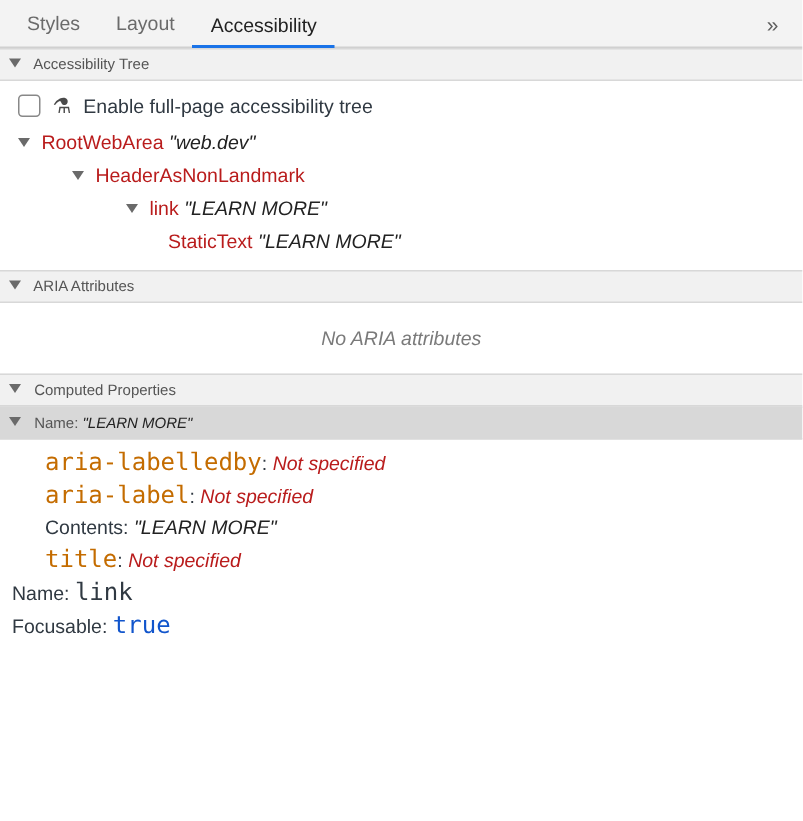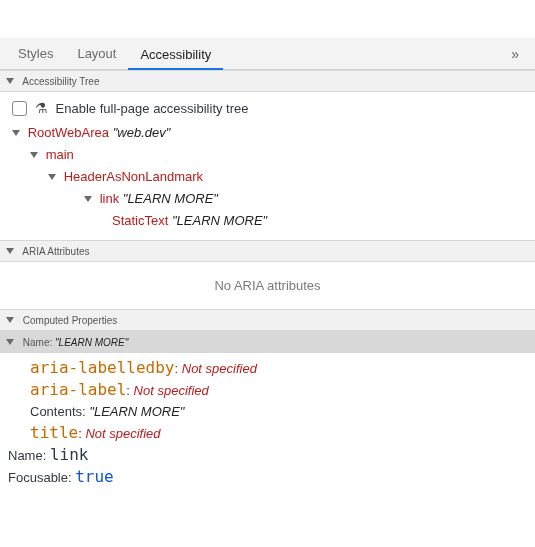--- a/index.html
+++ b/index.html
@@ -11,21 +11,20 @@
     background: #fff;
     width: 535px;
   }
   .tabbar {
     display: flex;
     align-items: center;
     height: 32px;
     border-bottom: 1px solid #d0d0d0;
     background: #f3f3f3;
     padding: 0 6px;
-    margin-top: 38px;
   }
   .tab {
     padding: 0 12px;
     height: 100%;
     line-height: 32px;
     color: #6b6b6b;
     cursor: pointer;
   }
   .tab.active {
     color: #222;
@@ -88,20 +87,21 @@
   }
   .role { color: #b91c1c; }
   .name { font-style: italic; color: #222; }
   .mono { font-family: Menlo, Consolas, monospace; font-size: 16px; }
   .orange { color: #c46c00; }
   .gray-ital { color: #b91c1c; font-style: italic; }
   .link-blue { color: #1155cc; }
   .no-attrs {
     text-align: center;
     color: #7a7a7a;
+    font-style: italic;
     padding: 16px 0;
   }
   .props { padding: 4px 8px 8px 8px; line-height: 20px; }
   .props .row { margin: 1px 0; }
   .ind1 { padding-left: 22px; }
   .flask {
     font-size: 14px;
     color: #4a4a4a;
   }
 </style>
@@ -127,24 +127,20 @@
     <span>Enable full-page accessibility tree</span>
   </div>
 
   <div class="tree">
     <div class="tree-row" style="padding-left:0">
       <span class="caret"></span>
       <span class="role">RootWebArea</span>
       <span> </span>
       <span class="name">"web.dev"</span>
     </div>
-    <div class="tree-row" style="padding-left:18px">
-      <span class="caret"></span>
-      <span class="role">main</span>
-    </div>
     <div class="tree-row" style="padding-left:36px">
       <span class="caret"></span>
       <span class="role">HeaderAsNonLandmark</span>
     </div>
     <div class="tree-row" style="padding-left:72px">
       <span class="caret"></span>
       <span class="role">link</span>
       <span> </span>
       <span class="name">"LEARN MORE"</span>
     </div>

